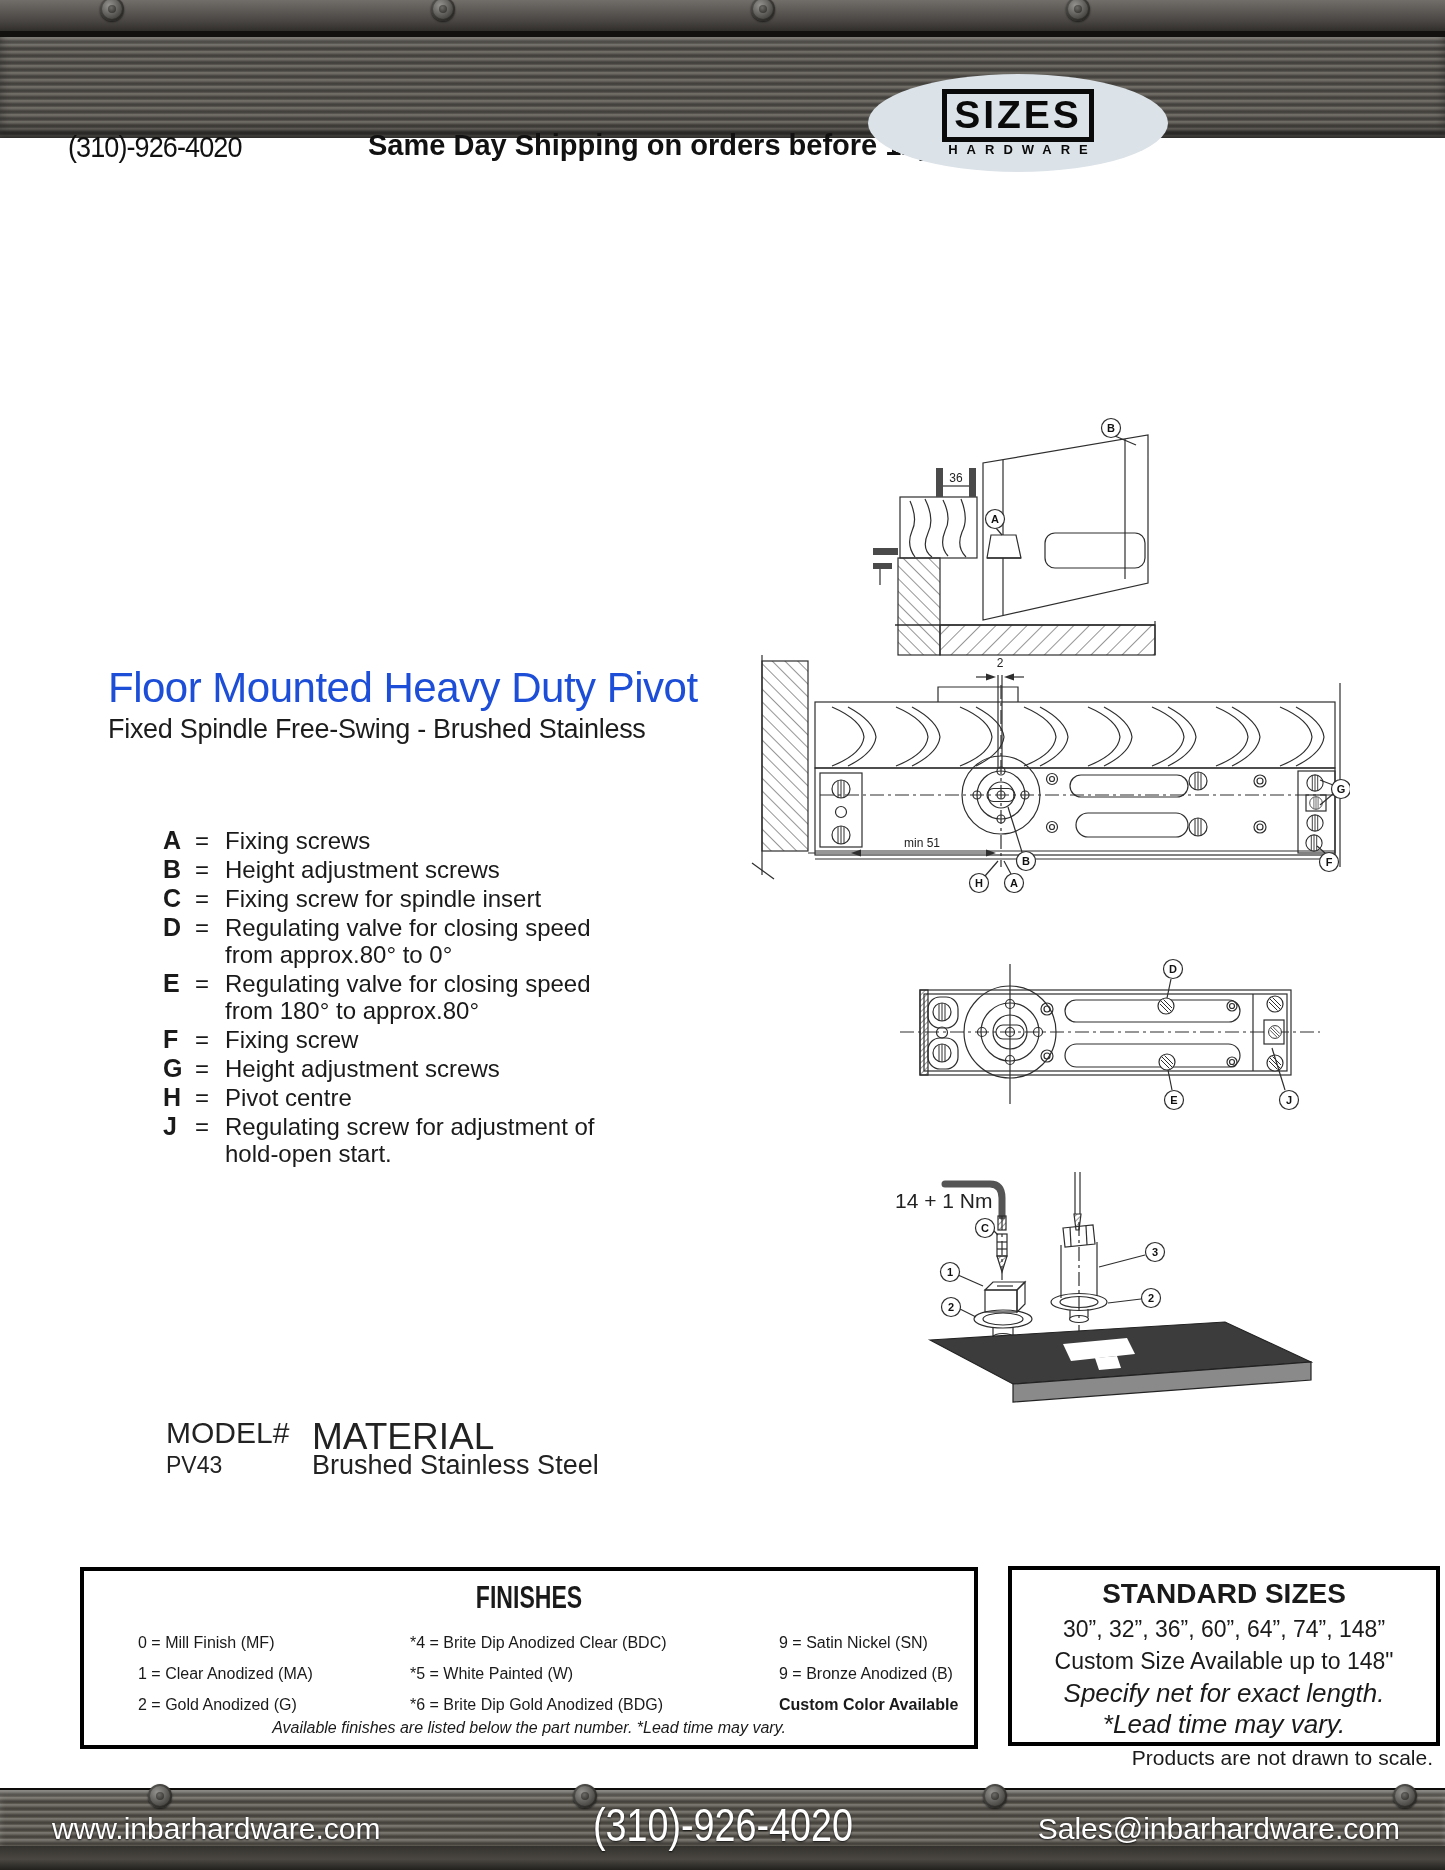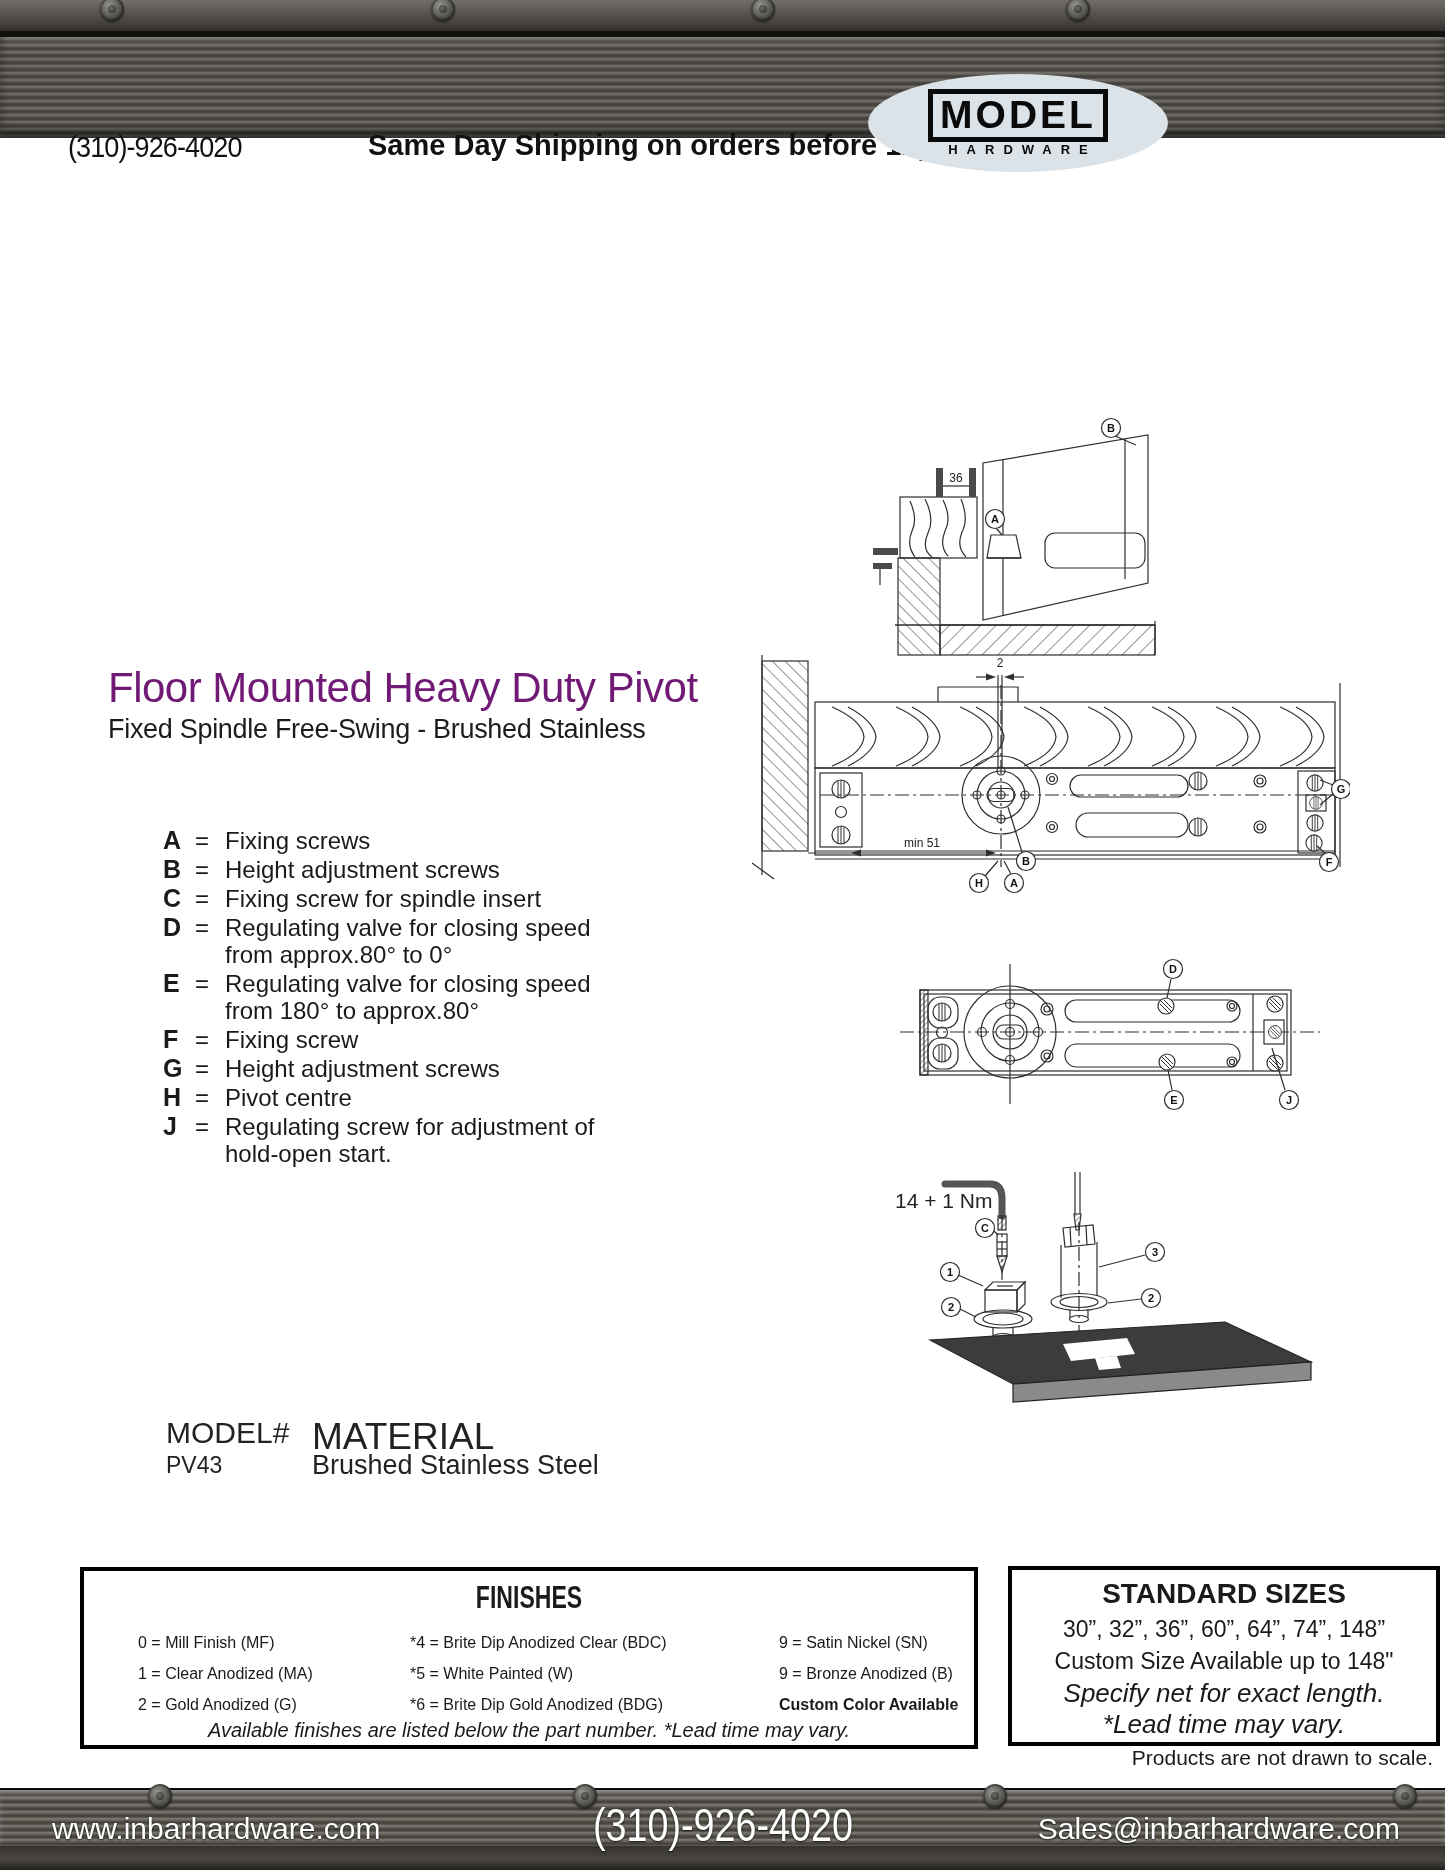--- a/index.html
+++ b/index.html
@@ -29,41 +29,41 @@
   .hdr-phone{left:68px;top:130px;font-size:30px;letter-spacing:-1px;color:#111;
      transform:scaleX(.9);transform-origin:left center;white-space:nowrap}
   .hdr-ship{left:368px;top:129px;font-size:29px;font-weight:700;color:#111;white-space:nowrap}
   .logo{left:868px;top:74px;width:300px;height:98px;background:#dbe2e8;border-radius:50%;
      display:flex;flex-direction:column;align-items:center;justify-content:center}
   .logo-name{font-size:39px;font-weight:700;letter-spacing:3px;line-height:1;color:#0a0a0a;
      border:5px solid #0a0a0a;padding:1px 7px 3px}
   .logo-sub{font-size:13px;font-weight:700;letter-spacing:9px;color:#0a0a0a;margin-top:0;padding-left:9px}
 
   
-  .title{left:108px;top:664px;font-size:42px;letter-spacing:-.5px;color:#701a75;white-space:nowrap}
+  .title{left:108px;top:664px;font-size:42px;letter-spacing:-.5px;color:#1d4ed8;white-space:nowrap}
   .subtitle{left:108px;top:714px;font-size:27px;letter-spacing:-.3px;color:#1c1c1c;white-space:nowrap}
   .legend{left:163px;top:827px;width:480px}
   .lg-row{display:flex;margin-bottom:2px}
   .lg-k{width:32px;font-weight:700;font-size:25px;line-height:27px}
   .lg-e{width:30px;font-size:24px;line-height:27px}
   .lg-d{width:402px;font-size:24px;line-height:27px}
 
   .model-label{left:166px;top:1416px;font-size:30px;color:#222}
   .model-value{left:166px;top:1452px;font-size:23px;color:#222}
   .material-label{left:312px;top:1416px;font-size:37px;color:#222}
   .material-value{left:312px;top:1450px;font-size:27px;color:#222}
 
   
   .fin-box{left:80px;top:1567px;width:890px;height:174px;border:4px solid #000;background:#fff}
   .fin-title{position:absolute;left:0;top:8px;width:100%;text-align:center;font-size:32px;font-weight:900;
      transform:scaleX(.72);letter-spacing:0}
   .fin-col{position:absolute;top:56px;font-size:16px;line-height:31px;white-space:nowrap}
   .fin-col1{left:54px}.fin-col2{left:326px}.fin-col3{left:695px}
   .fin-bold{font-weight:700}
-  .fin-note{position:absolute;left:0;top:148px;width:100%;text-align:center;font-style:italic;font-size:20px}
+  .fin-note{position:absolute;left:0;top:148px;width:100%;text-align:center;font-style:italic;font-size:16px}
 
   .size-box{left:1008px;top:1566px;width:424px;height:172px;border:4px solid #000;background:#fff;text-align:center}
   .size-title{position:absolute;left:0;top:8px;width:100%;font-size:28px;font-weight:700}
   .size-l1{position:absolute;left:0;top:46px;width:100%;font-size:23px}
   .size-l2{position:absolute;left:0;top:78px;width:100%;font-size:23px}
   .size-l3{position:absolute;left:0;top:108px;width:100%;font-size:26px;font-style:italic}
   .size-l4{position:absolute;left:0;top:139px;width:100%;font-size:26px;font-style:italic}
   .disclaimer{right:12px;top:1746px;font-size:21px;text-align:right}
 
   
@@ -115,21 +115,21 @@
       <div class="screw" style="left:431px;top:-3px"></div>
       <div class="screw" style="left:751px;top:-3px"></div>
       <div class="screw" style="left:1066px;top:-3px"></div>
     </div>
     <div class="ridges"></div>
   </div>
 
   <div class="abs hdr-phone">(310)-926-4020</div>
   <div class="abs hdr-ship">Same Day Shipping on orders before 12pm</div>
   <div class="abs logo">
-    <div class="logo-name">MODEL</div>
+    <div class="logo-name">SIZES</div>
     <div class="logo-sub">HARDWARE</div>
   </div>
 
   <div class="abs title">Floor Mounted Heavy Duty Pivot</div>
   <div class="abs subtitle">Fixed Spindle Free-Swing - Brushed Stainless</div>
 
   <div class="abs legend">
     <div class="lg-row">
         <span class="lg-k">A</span>
         <span class="lg-e">=</span>

